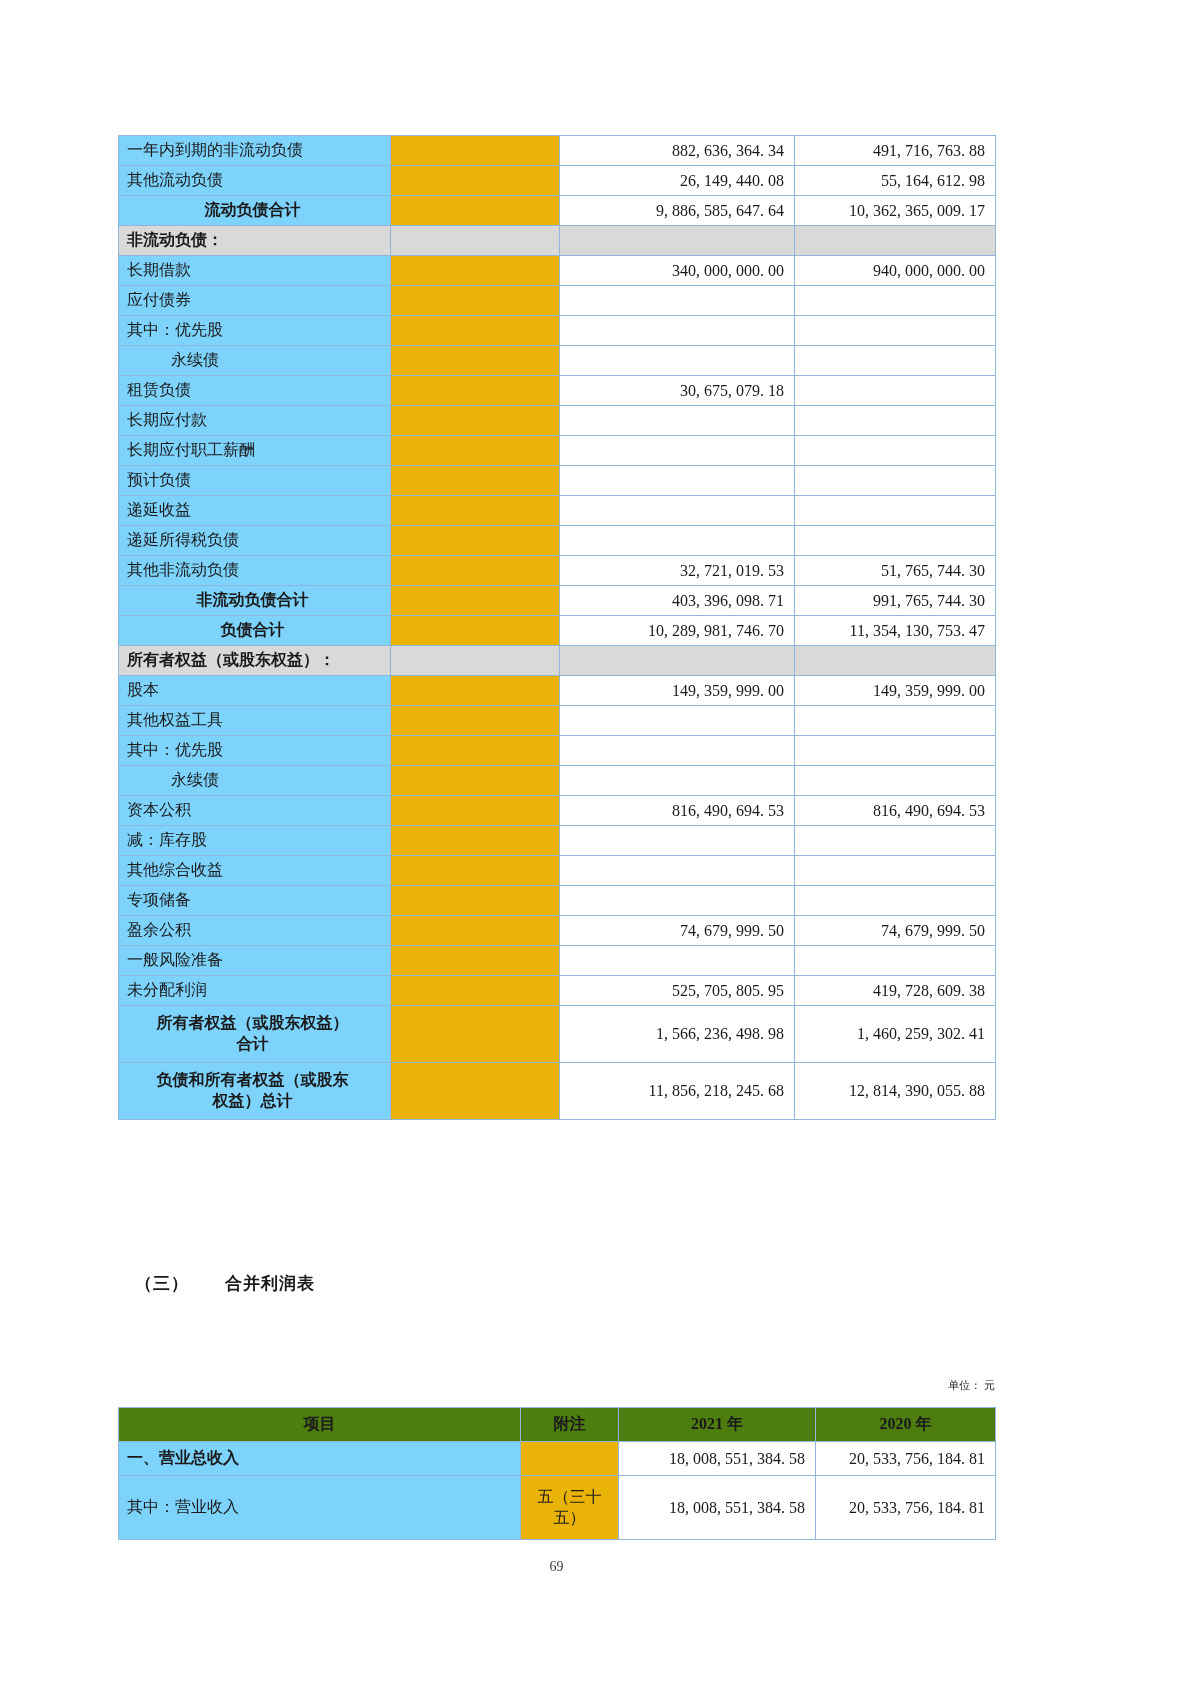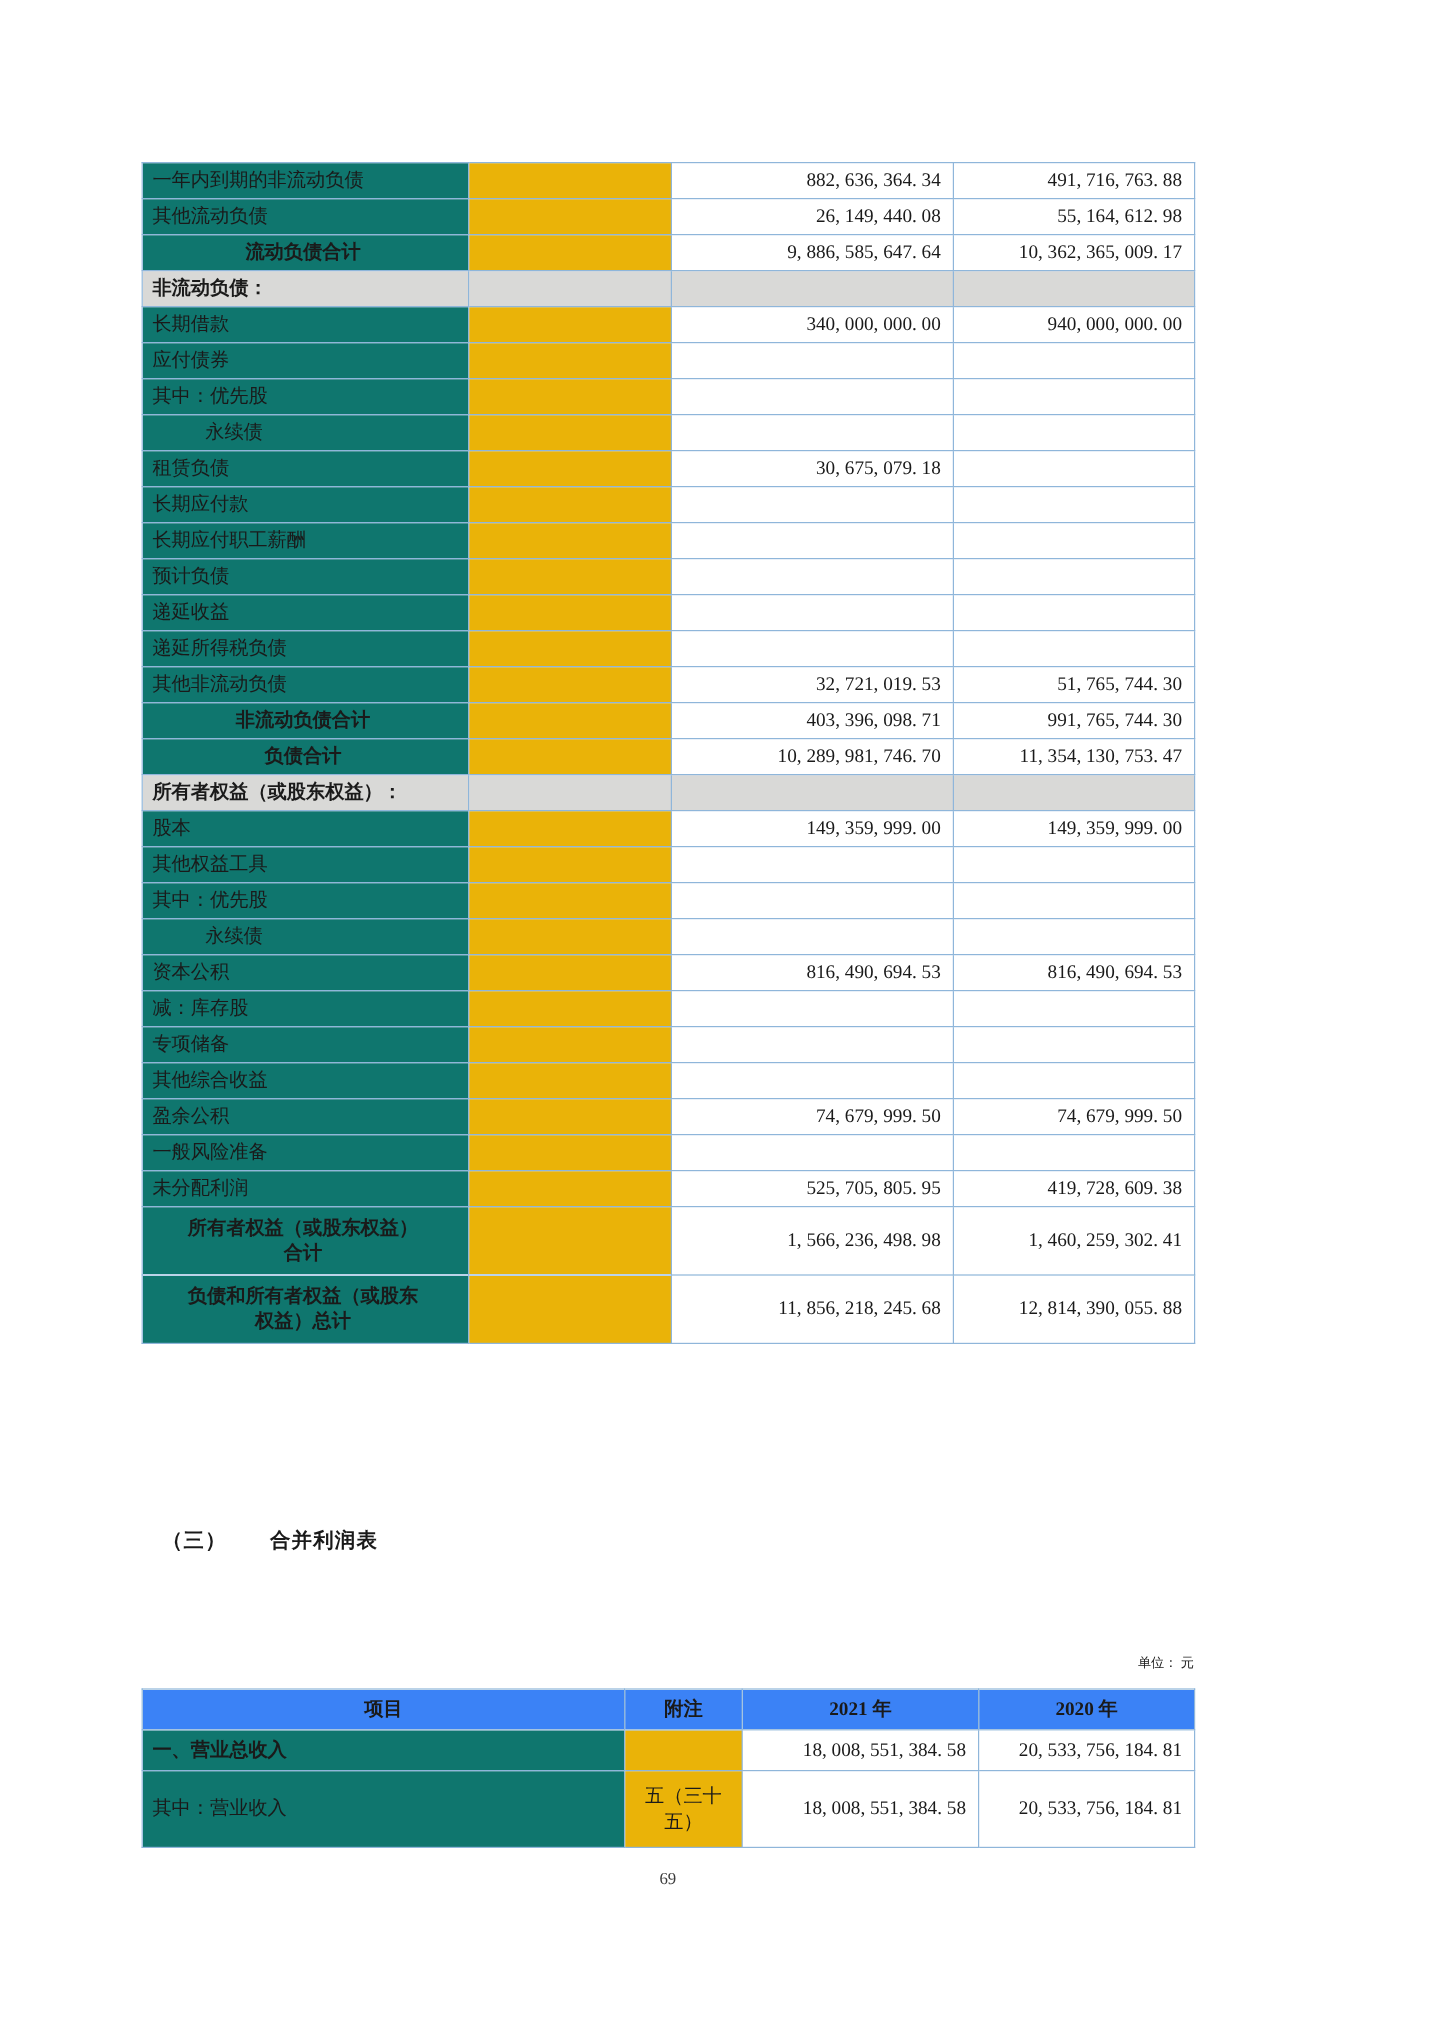--- a/index.html
+++ b/index.html
@@ -24,21 +24,21 @@
     border:1px solid #8fb6da;
     font-size:16px;
     font-weight:normal;
     vertical-align:middle;
     overflow:hidden;
     padding:0 4px;
   }
   #balance-table tr{height:30px;}
   #balance-table tr.dbl{height:57px;}
   td.lbl{
-    background:#0f766e;
+    background:#7dd3fc;
     text-align:left;
     padding-left:8px;
   }
   td.lbl.ind{padding-left:52px;}
   tr.total td.lbl{
     text-align:center;
     font-weight:bold;
     padding-left:0;
     white-space:pre-line;
   }
@@ -51,21 +51,21 @@
     text-align:right;
     padding-right:10px;
     background:#ffffff;
   }
   td.note{
     background:#eab308;
     text-align:center;
   }
   #income-table tr.hdr{height:34px;}
   #income-table tr.hdr td{
-    background:#3b82f6;
+    background:#4d7c0f;
     font-weight:bold;
     text-align:center;
   }
   #income-table tr.r1{height:34px;}
   #income-table tr.r2{height:64px;}
   #income-table td.boldlbl{font-weight:bold;}
   .sec-title{
     position:absolute;
     left:135px;
     top:1272px;
@@ -241,27 +241,27 @@
           <td class="num">816, 490, 694. 53</td>
           <td class="num">816, 490, 694. 53</td>
         </tr>
         <tr>
           <td class="lbl">减：库存股</td>
           <td class="note"></td>
           <td class="num"></td>
           <td class="num"></td>
         </tr>
         <tr>
+          <td class="lbl">其他综合收益</td>
+          <td class="note"></td>
+          <td class="num"></td>
+          <td class="num"></td>
+        </tr>
+        <tr>
           <td class="lbl">专项储备</td>
-          <td class="note"></td>
-          <td class="num"></td>
-          <td class="num"></td>
-        </tr>
-        <tr>
-          <td class="lbl">其他综合收益</td>
           <td class="note"></td>
           <td class="num"></td>
           <td class="num"></td>
         </tr>
         <tr>
           <td class="lbl">盈余公积</td>
           <td class="note"></td>
           <td class="num">74, 679, 999. 50</td>
           <td class="num">74, 679, 999. 50</td>
         </tr>

